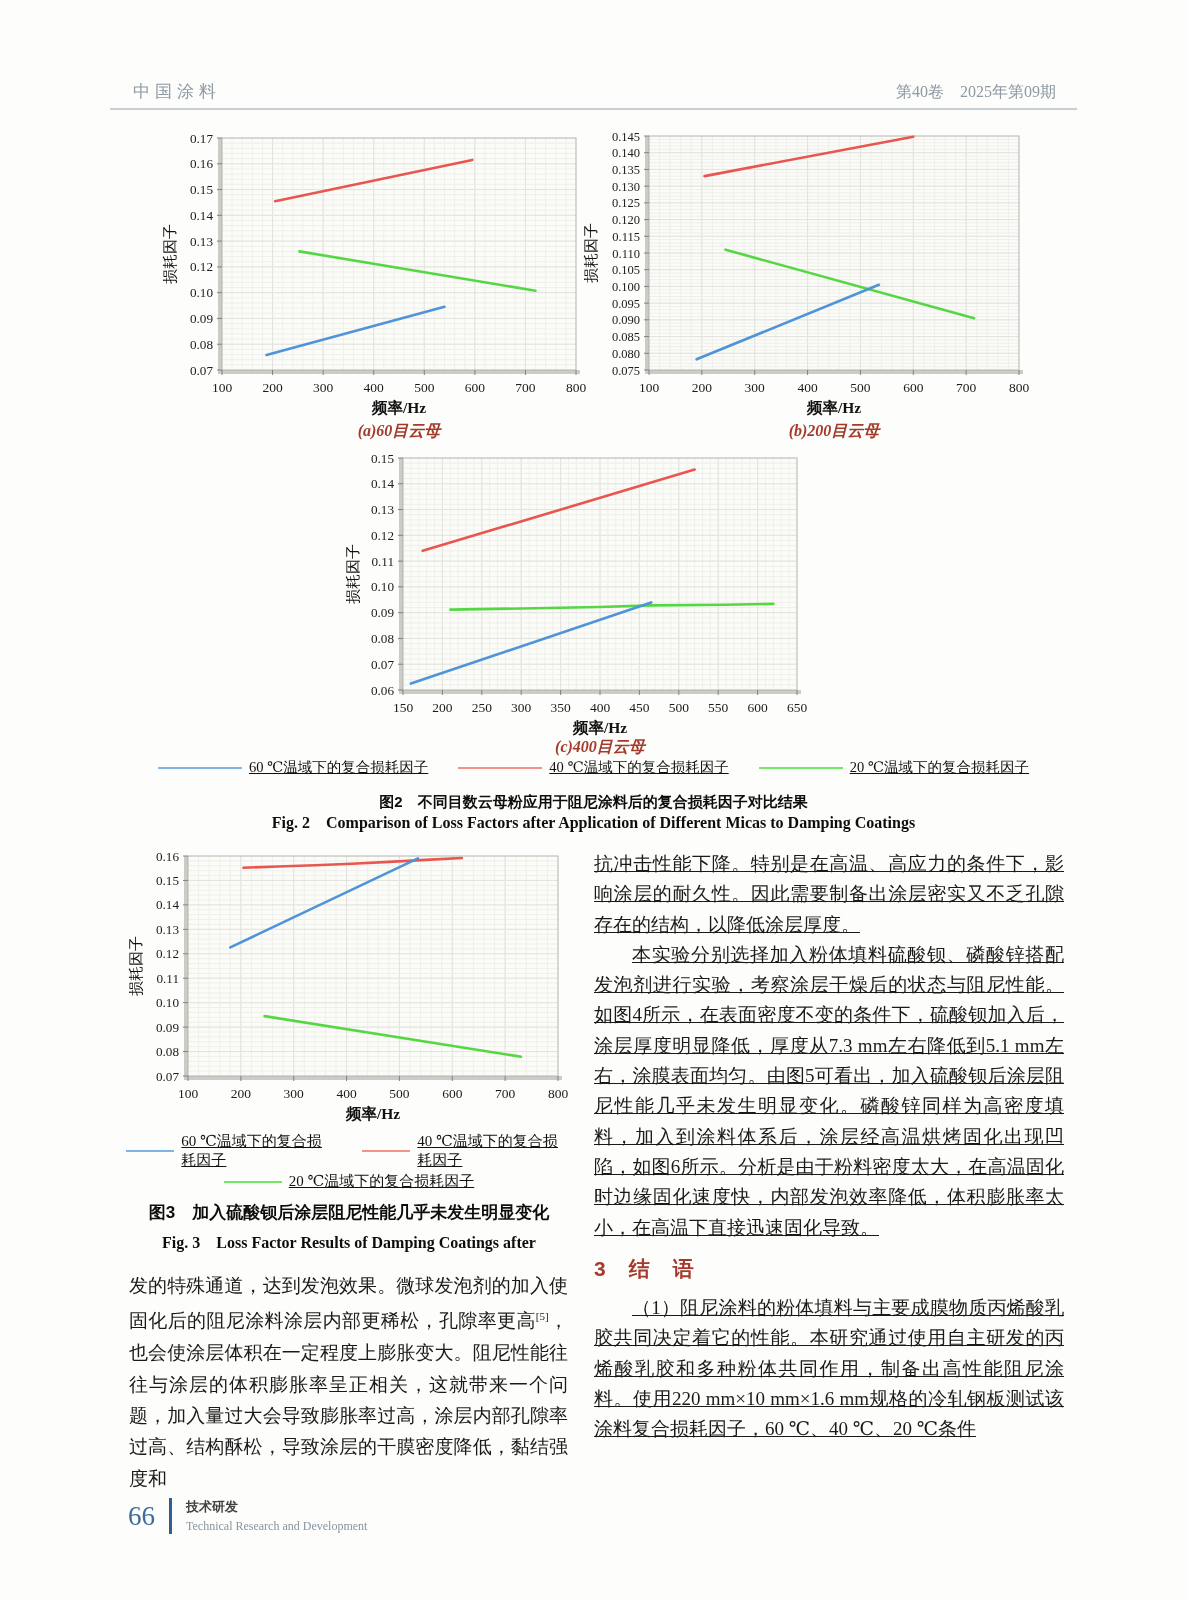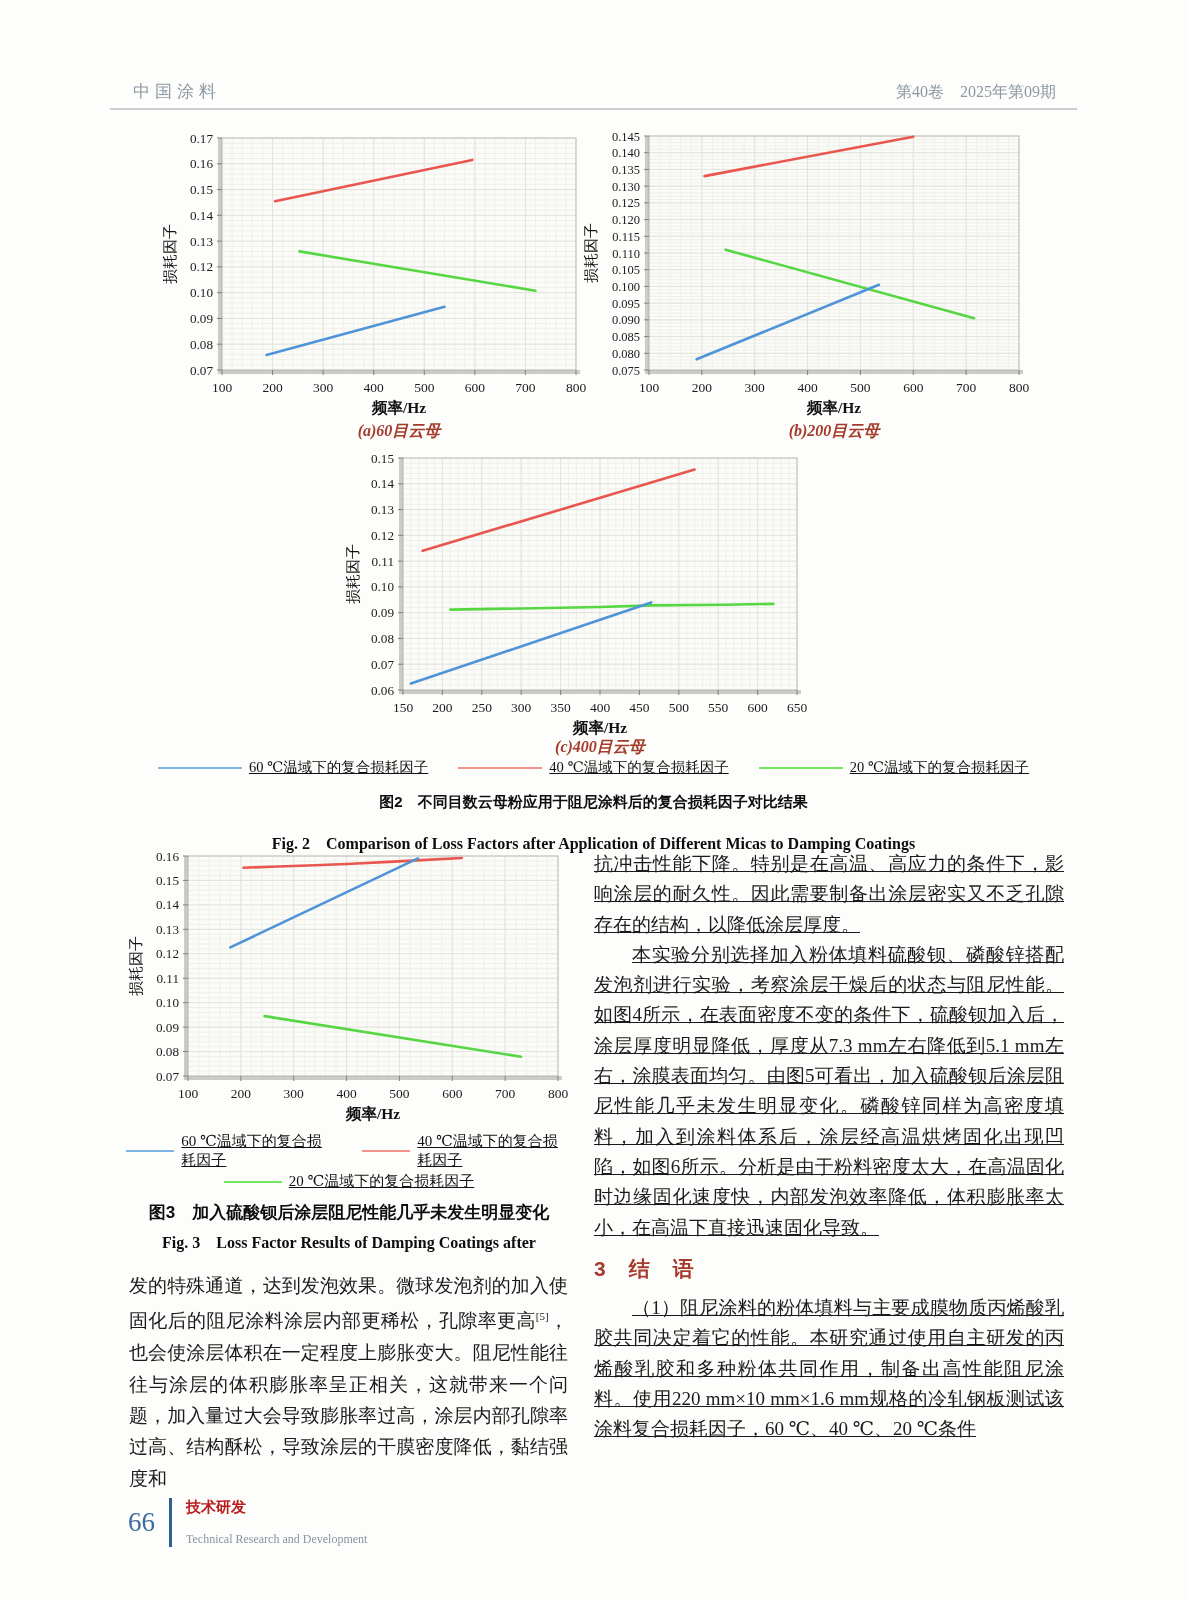--- a/index.html
+++ b/index.html
@@ -13,21 +13,21 @@
   .chart-block{position:absolute;}
   .chart-sub{font-style:italic;font-weight:bold;color:#a43b2a;font-size:16px;text-align:center;margin-top:1px;}
   svg{display:block;font-family:"Liberation Serif","DejaVu Serif",serif;}
   
   .legend-row{display:flex;justify-content:center;align-items:center;}
   .legend-item{display:flex;align-items:center;gap:7px;font-size:14.5px;color:#111;text-decoration:underline;}
   .legend-swatch{display:inline-block;width:84px;height:2px;}
   .fig2-bottom{position:absolute;left:110px;top:758px;width:967px;}
   .fig2-bottom .legend-row{gap:30px;}
   .cap-zh{font-family:"Liberation Sans","DejaVu Sans",sans-serif;font-weight:bold;font-size:15px;text-align:center;margin-top:16px;color:#0d0d0d;}
-  .cap-en{font-weight:bold;font-size:16px;text-align:center;margin-top:22px;color:#0d0d0d;}
+  .cap-en{font-weight:bold;font-size:16px;text-align:center;margin-top:1px;color:#0d0d0d;}
   
   .fig3-block{position:absolute;left:126px;top:846px;width:446px;}
   .fig3-block .legend-row{gap:26px;margin-top:6px;}
   .fig3-block .legend-row.second{margin-top:2px;}
   .fig3-block .legend-swatch{width:58px;}
   .fig3-block .legend-item{font-size:15px;}
   .fig3-block .cap-zh{margin-top:10px;font-size:17px;}
   .fig3-block .cap-en{margin-top:6px;line-height:25px;}
   .fig3-block .cap-en2{margin-top:0;}
   
@@ -37,22 +37,22 @@
   .section-heading{font-family:"Liberation Sans","DejaVu Sans",sans-serif;color:#a5392c;font-weight:bold;
                    font-size:21px;margin:11px 0 9px 0;letter-spacing:1px;}
   .left-para{position:absolute;left:129px;top:1270px;width:439px;font-size:19px;line-height:31.4px;text-align:justify;}
   .left-para p{margin:0;}
   sup{font-size:0.58em;}
   
   .footer{position:absolute;left:128px;top:1498px;display:flex;align-items:stretch;gap:14px;}
   .page-num{font-size:27px;color:#3c6d9e;align-self:center;}
   .footer-bar{width:3px;background:#2f5f8e;}
   .footer-col{display:flex;flex-direction:column;justify-content:center;}
-  .footer-zh{font-family:"Liberation Sans","DejaVu Sans",sans-serif;font-weight:bold;font-size:15px;color:#b91c1c;}
-  .footer-en{font-size:12px;color:#8795a2;margin-top:15px;}
+  .footer-zh{font-family:"Liberation Sans","DejaVu Sans",sans-serif;font-weight:bold;font-size:13px;color:#404040;}
+  .footer-en{font-size:12px;color:#8795a2;margin-top:3px;}
 </style>
 </head>
 <body>
 
 <div class="page">
 
   <span class="header-left">中国涂料</span>
   <span class="header-right">第40卷　2025年第09期</span>
   <div class="header-rule"></div>
 

